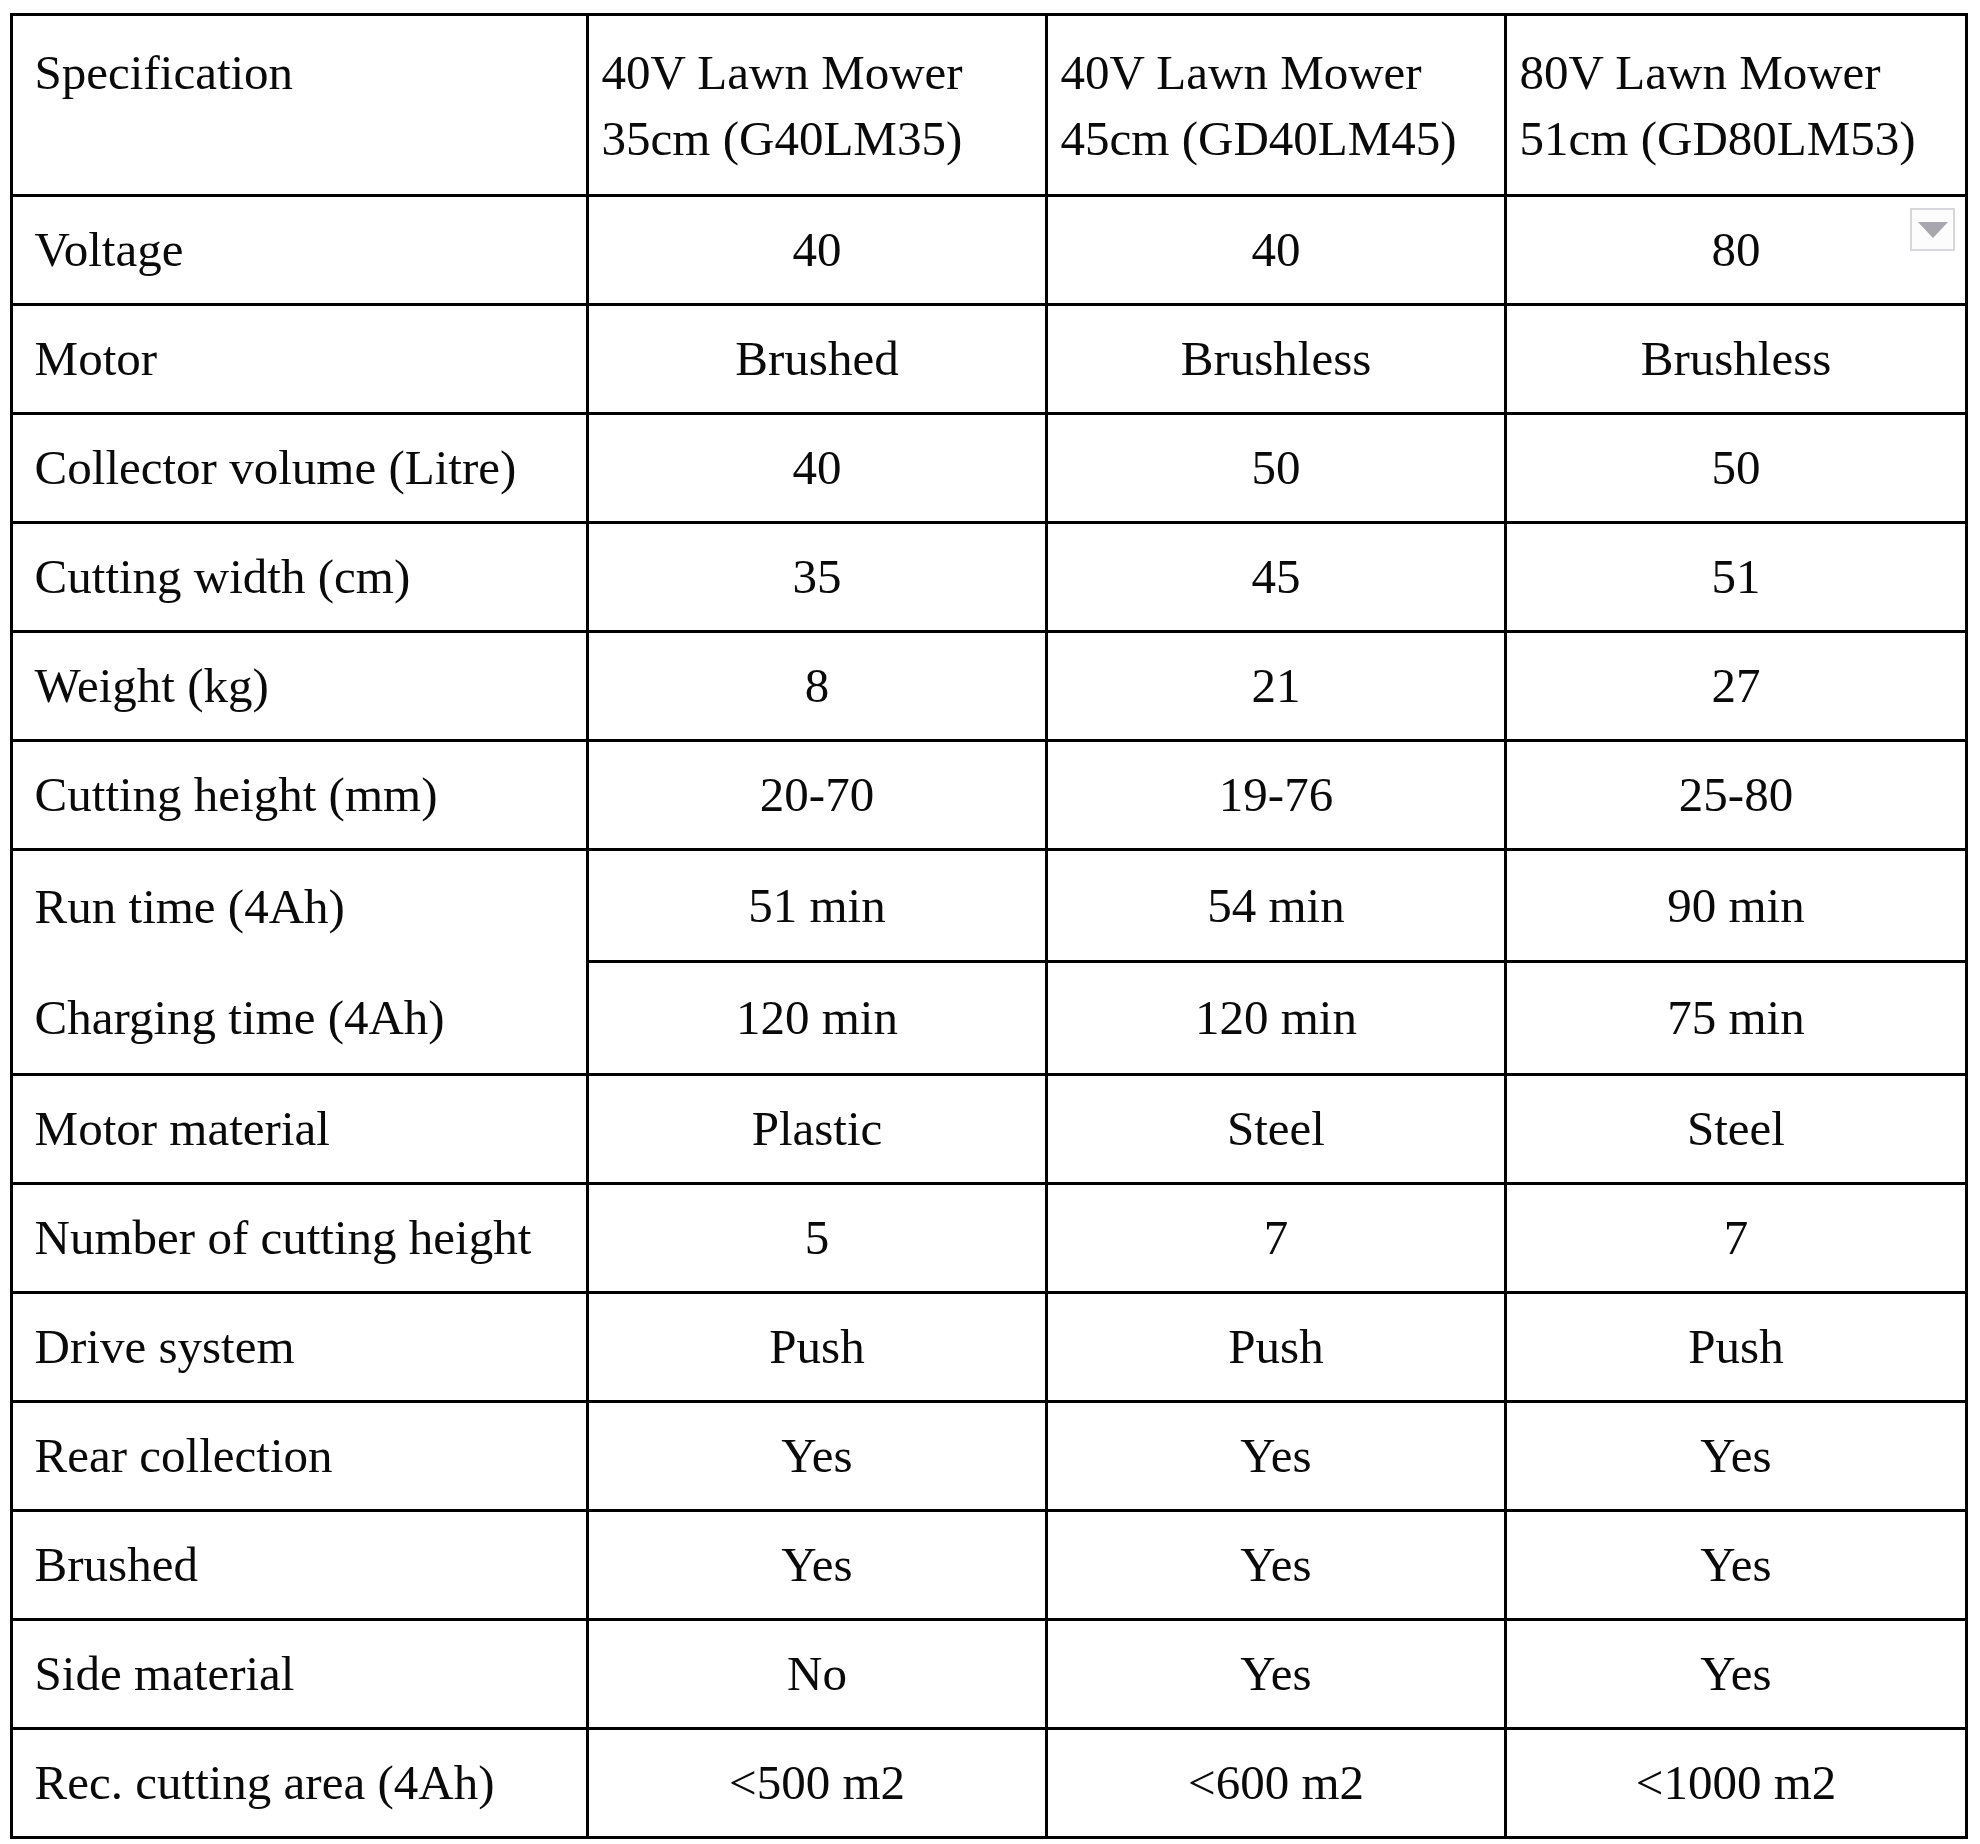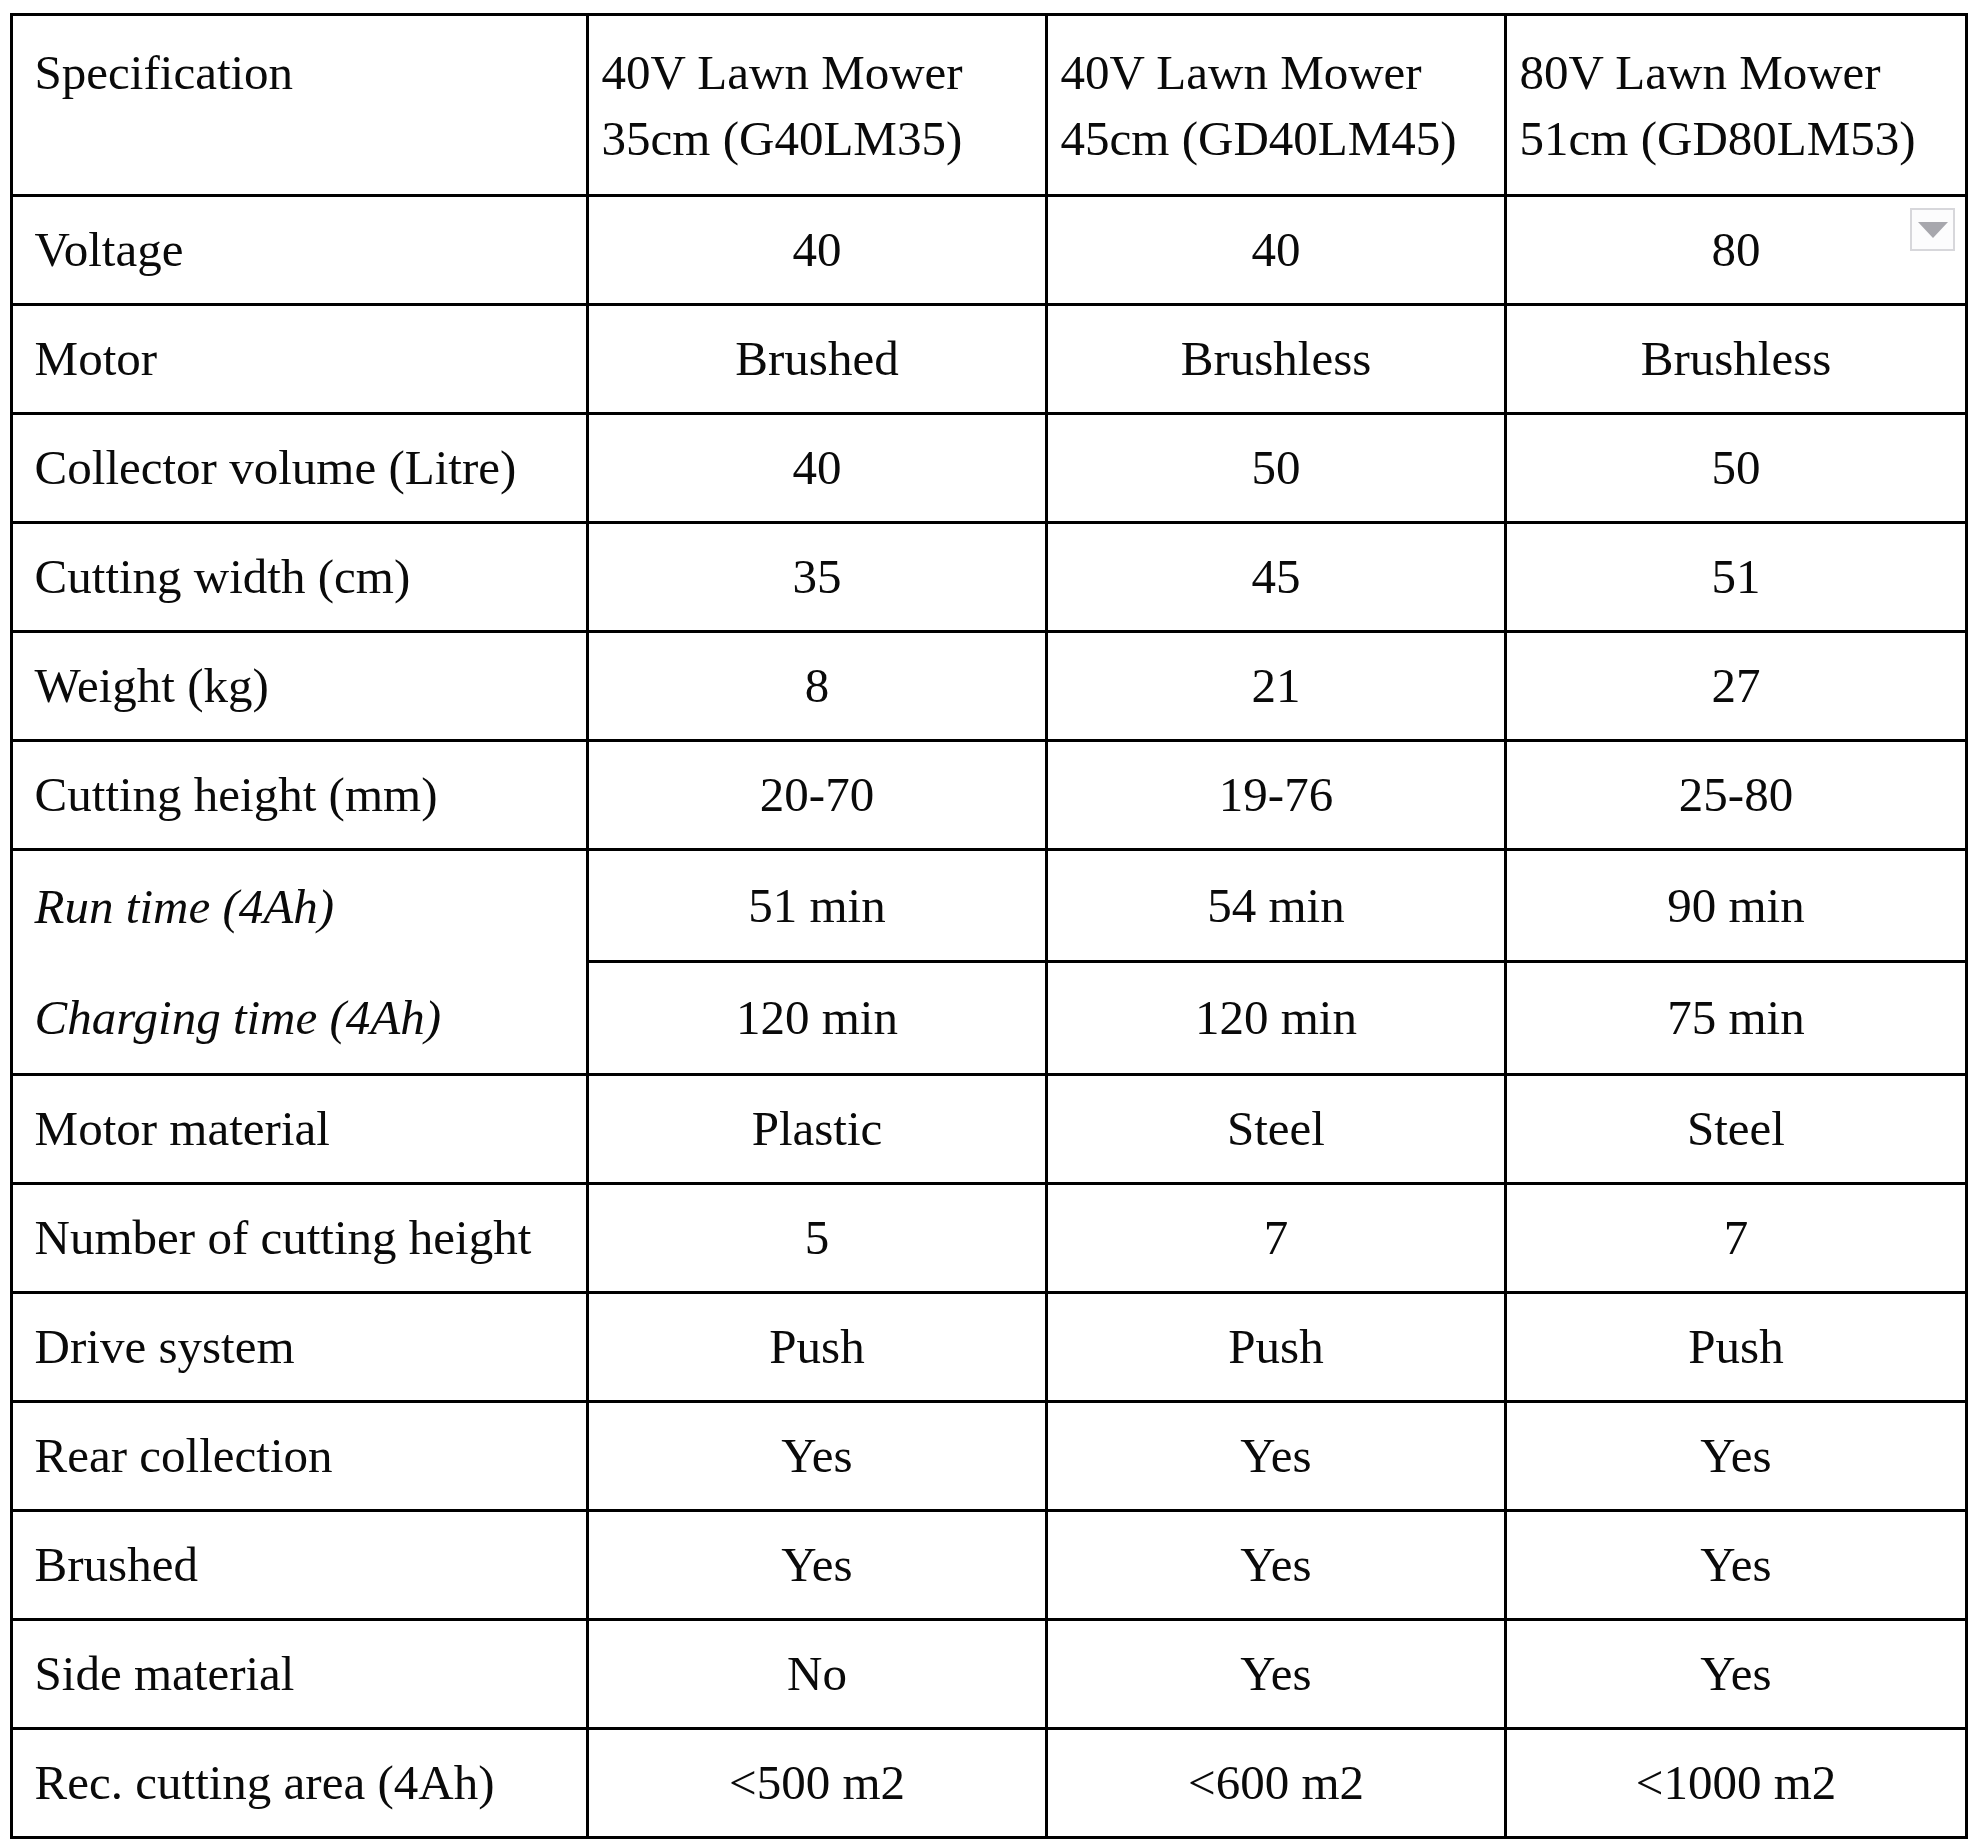--- a/index.html
+++ b/index.html
@@ -52,21 +52,20 @@
     vertical-align:middle;
   }
   td.bold{font-weight:bold;}
   
   td.merged{padding:0;vertical-align:top;}
   td.merged .merged-label{
     height:111px;
     display:flex;
     align-items:center;
     padding-left:21.6px;
-    font-style:italic;
   }
   
   .dropdown-btn{
     position:absolute;
     left:1910px;top:208px;
     width:45px;height:43px;
     background:var(--dropdown-bg);
     border:2.7px solid var(--dropdown-border);
     display:flex;align-items:center;justify-content:center;
     cursor:pointer;

